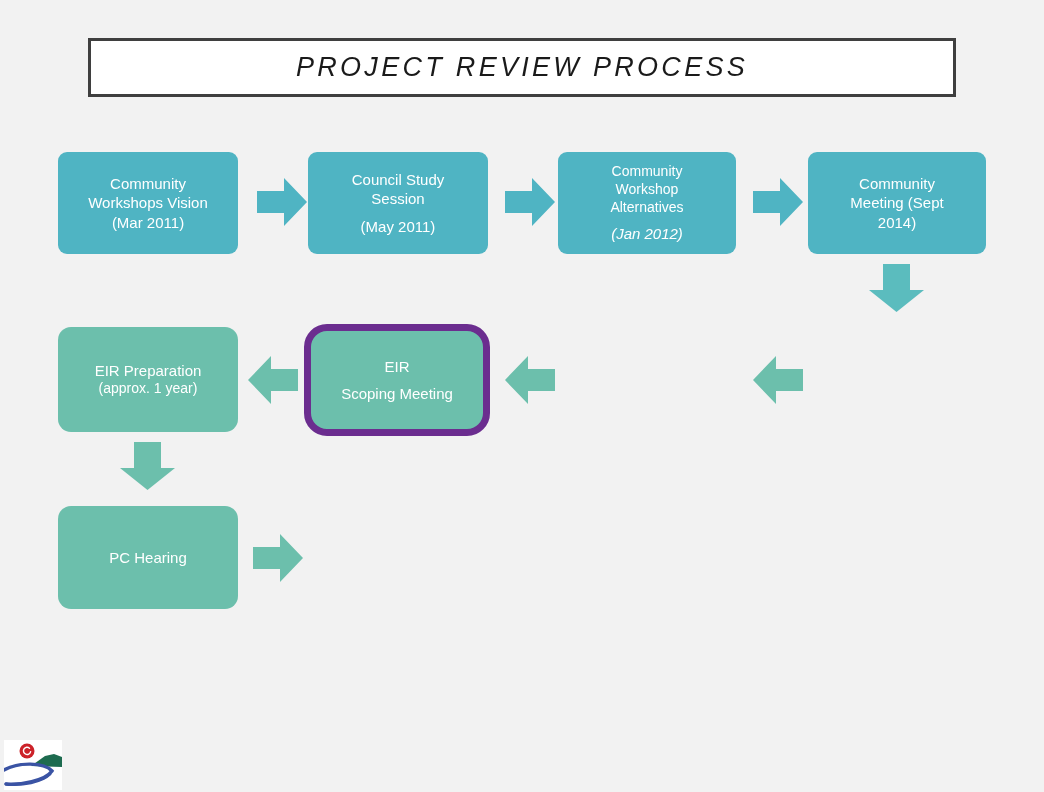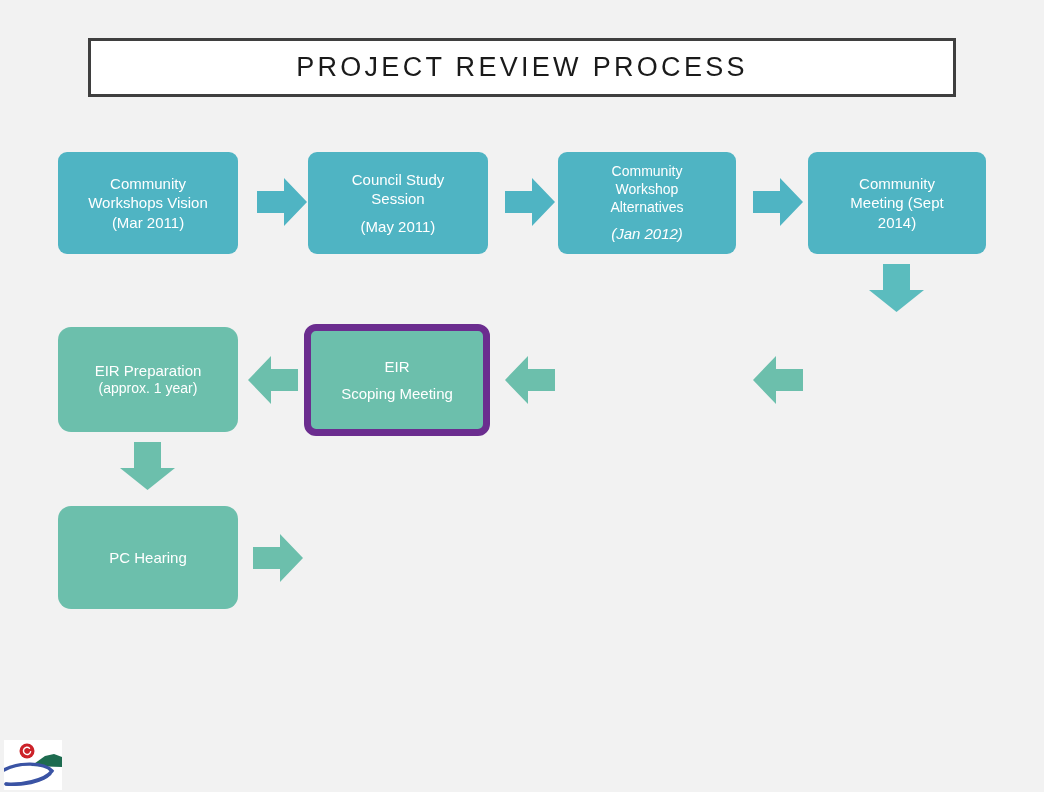--- a/index.html
+++ b/index.html
@@ -29,20 +29,21 @@
     left: 88px;
     top: 38px;
     width: 868px;
     height: 59px;
     background: #ffffff;
     border: 3px solid #3f3f3f;
     box-sizing: border-box;
     display: flex;
     align-items: center;
     justify-content: center;
+    font-style: italic;
   }
   .title-text {
     font-size: 27px;
     letter-spacing: 3.3px;
     color: #1a1a1a;
     font-weight: normal;
     white-space: nowrap;
   }
 
   
@@ -63,21 +64,21 @@
     display: block;
     width: 100%;
   }
 
   .teal      { background: #4fb4c3; }
   .green     { background: #6cbfac; border-radius: 13px; }
   .greenblue { background: #52b6c3; }
 
   .outlined {
     border: 7px solid #6b2d8f;
-    border-radius: 12px;
+    border-radius: 23px;
   }
 
   
   .arrow {
     position: absolute;
   }
   .arrow svg { display: block; }
 
   
   .logo {

